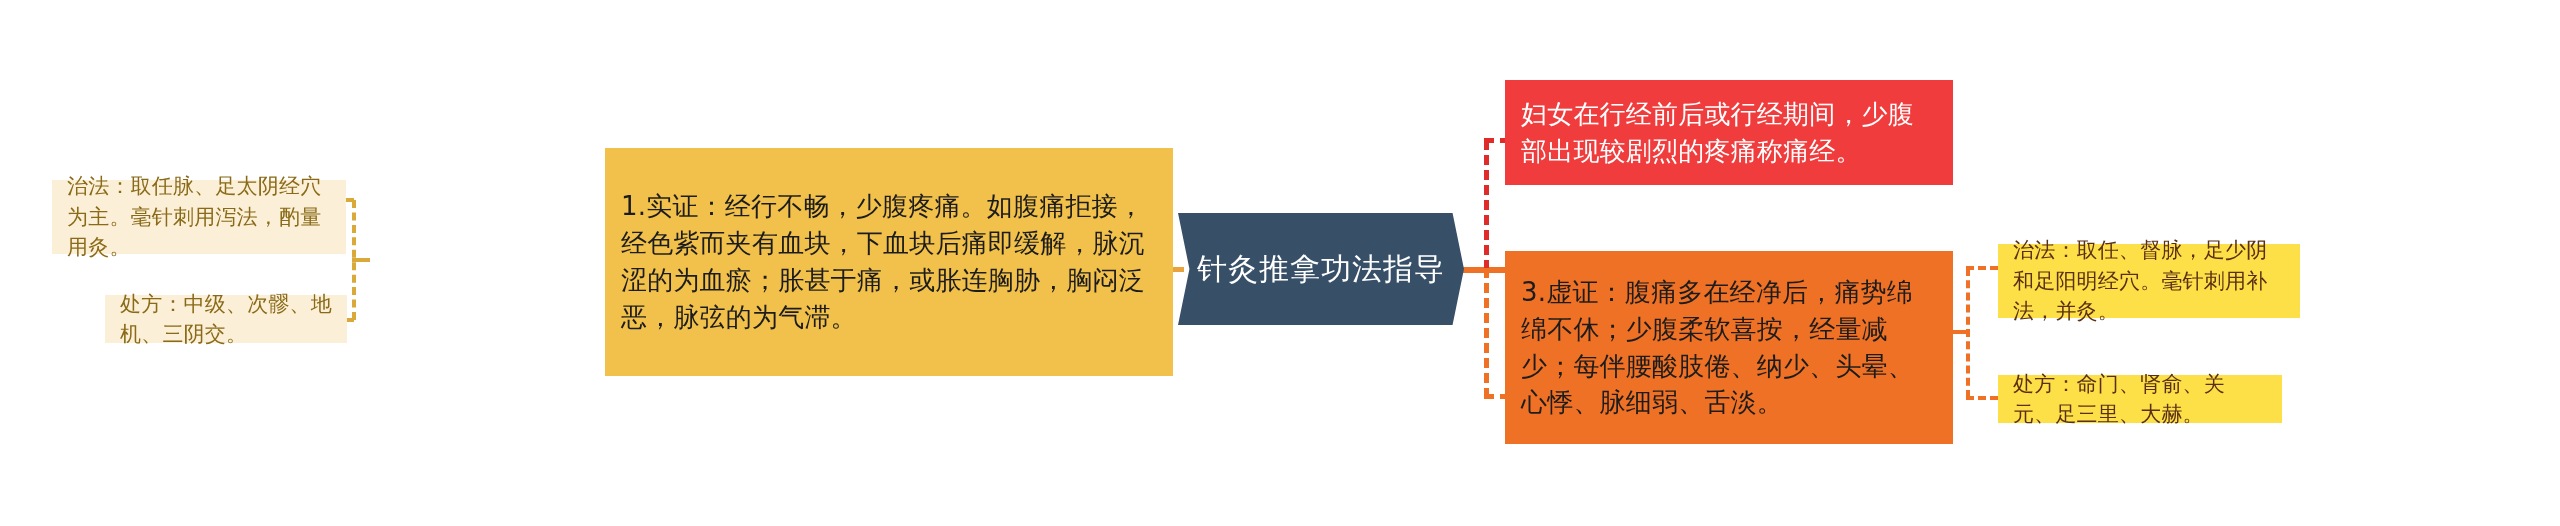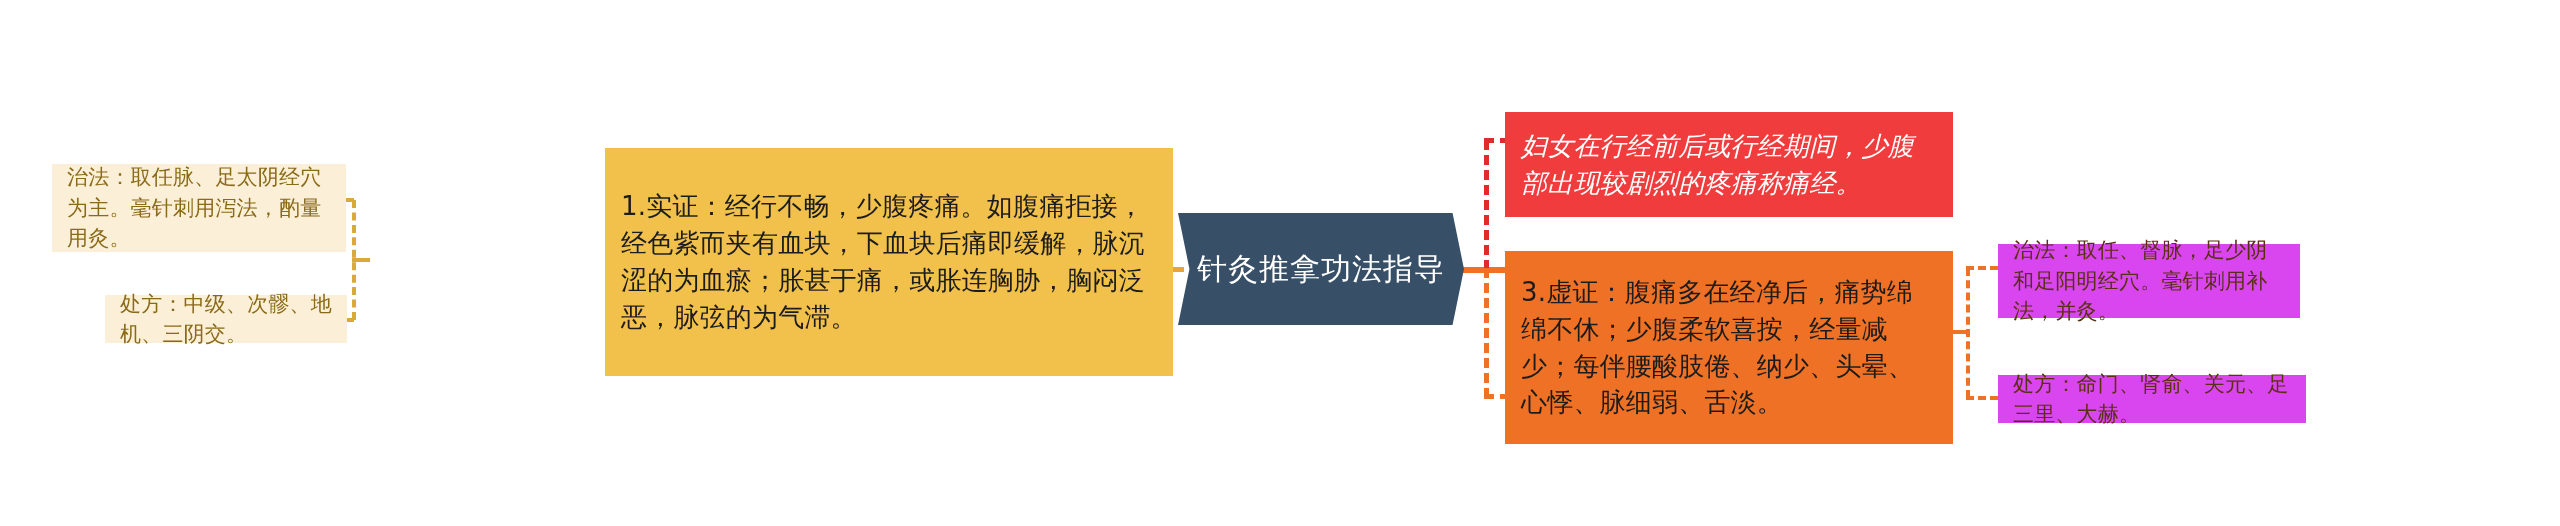--- a/index.html
+++ b/index.html
@@ -43,28 +43,27 @@
     background:#f2c14b;
     color:#1c1c1c;
     font-size:26px;
     line-height:1.42;
     padding:14px 18px 14px 16px;
     z-index:4;
   }
 
   
   .red-node{
-    left:1505px; top:112px; width:448px; height:105px;
+    left:1505px; top:80px; width:448px; height:105px;
     background:#f03c3c;
     color:#ffffff;
     font-size:26px;
     line-height:1.42;
     padding:10px 16px;
     z-index:4;
-    font-style:italic;
   }
 
   
   .orange-node{
     left:1505px; top:251px; width:448px; height:193px;
     background:#ef7125;
     color:#1c1c1c;
     font-size:26px;
     line-height:1.42;
     padding:12px 16px;
@@ -73,34 +72,34 @@
 
   
   .cream-node{
     background:#fbf0d7;
     color:#8a6a18;
     font-size:21px;
     line-height:1.45;
     padding:9px 15px;
     z-index:3;
   }
-  .cream-1{left:52px; top:164px; width:294px; height:88px;}
+  .cream-1{left:52px; top:180px; width:294px; height:74px;}
   .cream-2{left:105px; top:295px; width:242px; height:48px; justify-content:center;}
 
   
   .pink-node{
-    background:#d946ef;
+    background:#fde047;
     color:#5b2f14;
     font-size:21px;
     line-height:1.45;
     padding:2px 15px;
     z-index:3;
   }
   .pink-1{left:1998px; top:244px; width:302px; height:74px;}
-  .pink-2{left:1998px; top:375px; width:308px; height:48px; justify-content:center;}
+  .pink-2{left:1998px; top:375px; width:284px; height:48px; justify-content:center;}
 
   
   .conn{position:absolute;z-index:1;}
 
   
   .stub-yellow-left{
     left:1072px; top:267px; width:112px; height:5px;
     background:#e8a33d;
   }
 

